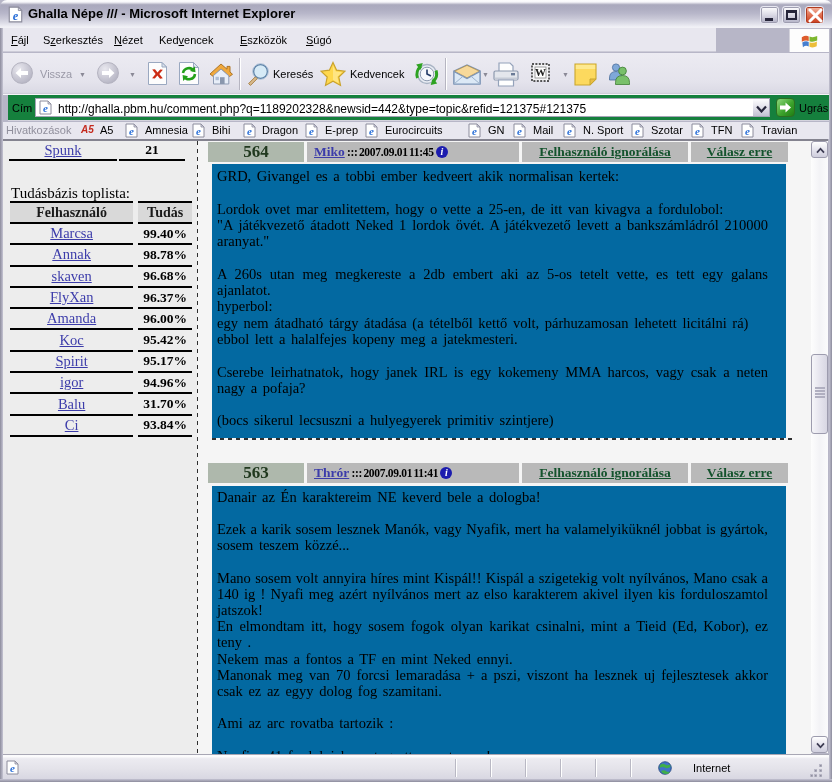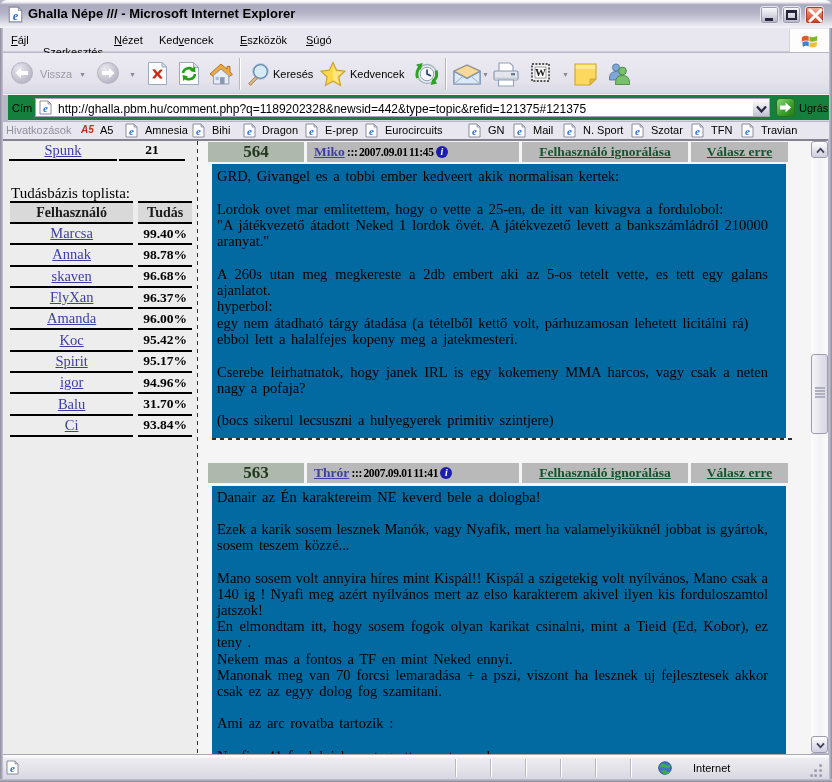--- a/index.html
+++ b/index.html
@@ -11,21 +11,21 @@
 
 #titlebar { left:0; top:0; width:832px; height:28px;
   background:linear-gradient(#fdfdfe 0%, #f7f7fa 7%, #aaa9bd 17%, #aeadc1 32%, #b8b7ca 48%, #c9c8d7 66%, #dfdfe9 84%, #efeff5 95%, #f2f2f7 100%);
   border-radius:7px 7px 0 0; }
 #titletext { left:28px; top:6px; font-size:13px; font-weight:bold; color:#000; letter-spacing:0px; }
 .tbtn { top:6px; width:19px; height:18px; border-radius:3px; border:1px solid #e7e7f1;
   background:linear-gradient(#ffffff, #dedde8 45%, #b9b8cb 90%, #c6c5d6); box-shadow:inset 0 0 0 1px #9e9db0; }
 #btnclose { background:linear-gradient(#f4b9a6, #e2775a 45%, #ce4526 90%, #d95f3f); box-shadow:inset 0 0 0 1px #b03a1f; }
 
 
-#menubar { left:0px; top:28px; width:832px; height:24px; background:#e8e7ef; border-bottom:1px solid #cdccd8; }
+#menubar { left:0px; top:28px; width:716px; height:24px; background:#e8e7ef; border-bottom:1px solid #cdccd8; }
 .menuitem { position:absolute; top:6px; font-size:11px; color:#000; }
 .menuitem u { text-decoration:underline; }
 
 
 #toolbar { left:0px; top:53px; width:832px; height:42px;
   background:linear-gradient(#ecebf2, #e4e3ec 70%, #dbdae5 96%, #c9c8d4); border-bottom:1px solid #f5f5f8; }
 .tsep { position:absolute; top:5px; width:2px; height:32px;
   background:linear-gradient(90deg, #b6b5c1 50%, #ffffff 50%); }
 .ttext { position:absolute; top:15px; font-size:11px; color:#000; }
 .tgray { color:#9a99a7; }
@@ -125,21 +125,21 @@
       <div class="abs" style="left:3px; top:3px; width:11px; height:10px; border:2px solid #26253a; border-top-width:3px;"></div>
     </div>
   <div class="abs tbtn" style="left:805px;" id="btnclose">
     <svg class="abs" style="left:2px; top:1px;" width="15" height="15" viewBox="0 0 15 15">
       <path d="M2 2 L13 13 M13 2 L2 13" stroke="#ffffff" stroke-width="3" stroke-linecap="round"></path>
     </svg>
   </div>
 
   <div class="abs" id="menubar">
     <span class="menuitem" style="left:11px;"><u>F</u>ájl</span>
-    <span class="menuitem" style="left:43px;margin-top:12px;">S<u>z</u>erkesztés</span>
+    <span class="menuitem" style="left:43px;">S<u>z</u>erkesztés</span>
     <span class="menuitem" style="left:114px;"><u>N</u>ézet</span>
     <span class="menuitem" style="left:159px;">Ked<u>v</u>encek</span>
     <span class="menuitem" style="left:240px;"><u>E</u>szközök</span>
     <span class="menuitem" style="left:306px;text-align:right;"><u>S</u>úgó</span>
     <div class="abs" style="left:789px; top:1px; width:40px; height:23px; background:#fdfdfd; border-left:1px solid #d4d3dc;"></div>
     <svg class="abs" style="left:799px; top:3px;" width="21" height="20" viewBox="0 0 26 26">
       <path d="M3 8 Q8 5 12 7 L12 13 Q8 11 3 14 Z" fill="#dd5c2c"></path>
       <path d="M13 7.3 Q18 9 23 6.5 L23 12.5 Q18 15 13 13.3 Z" fill="#7db72e"></path>
       <path d="M3.6 15 Q8 12.3 12 14.2 L12 20 Q8 18 4.5 21 Z" fill="#467fd0"></path>
       <path d="M13 14.6 Q18 16.4 22.6 13.8 L22.4 19.8 Q18 22.3 13 20.6 Z" fill="#ecbe3a"></path>

